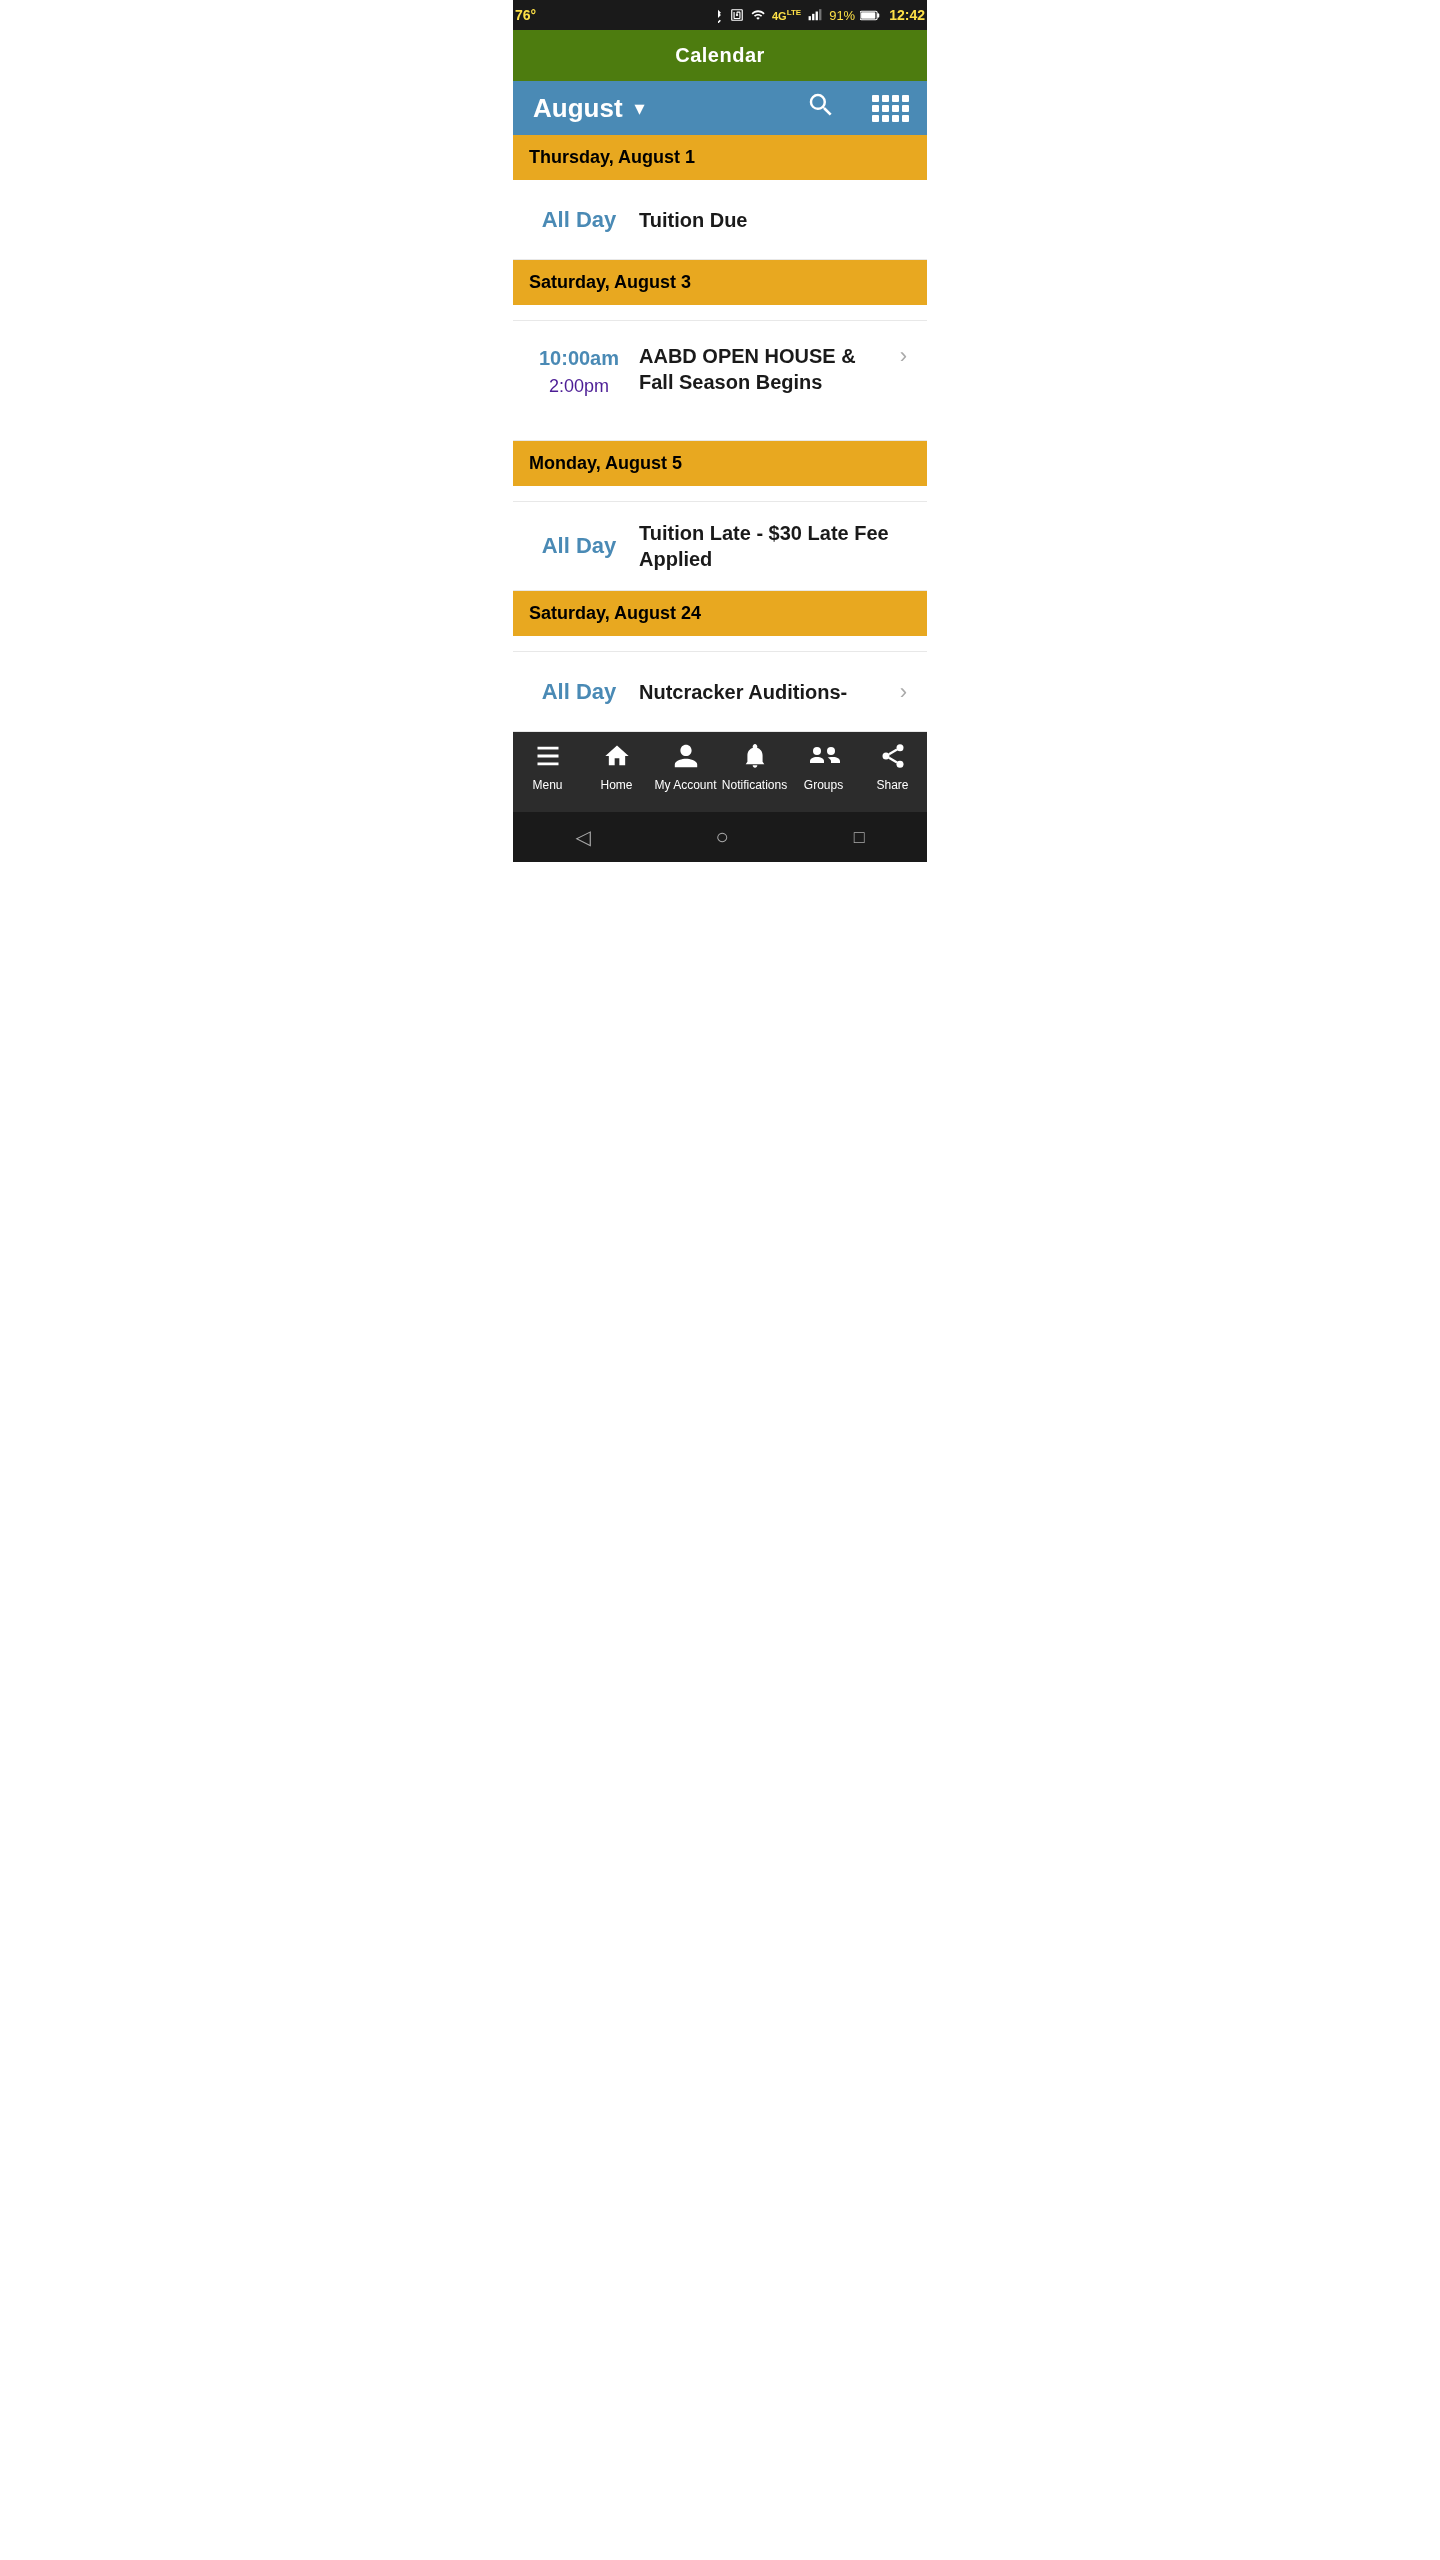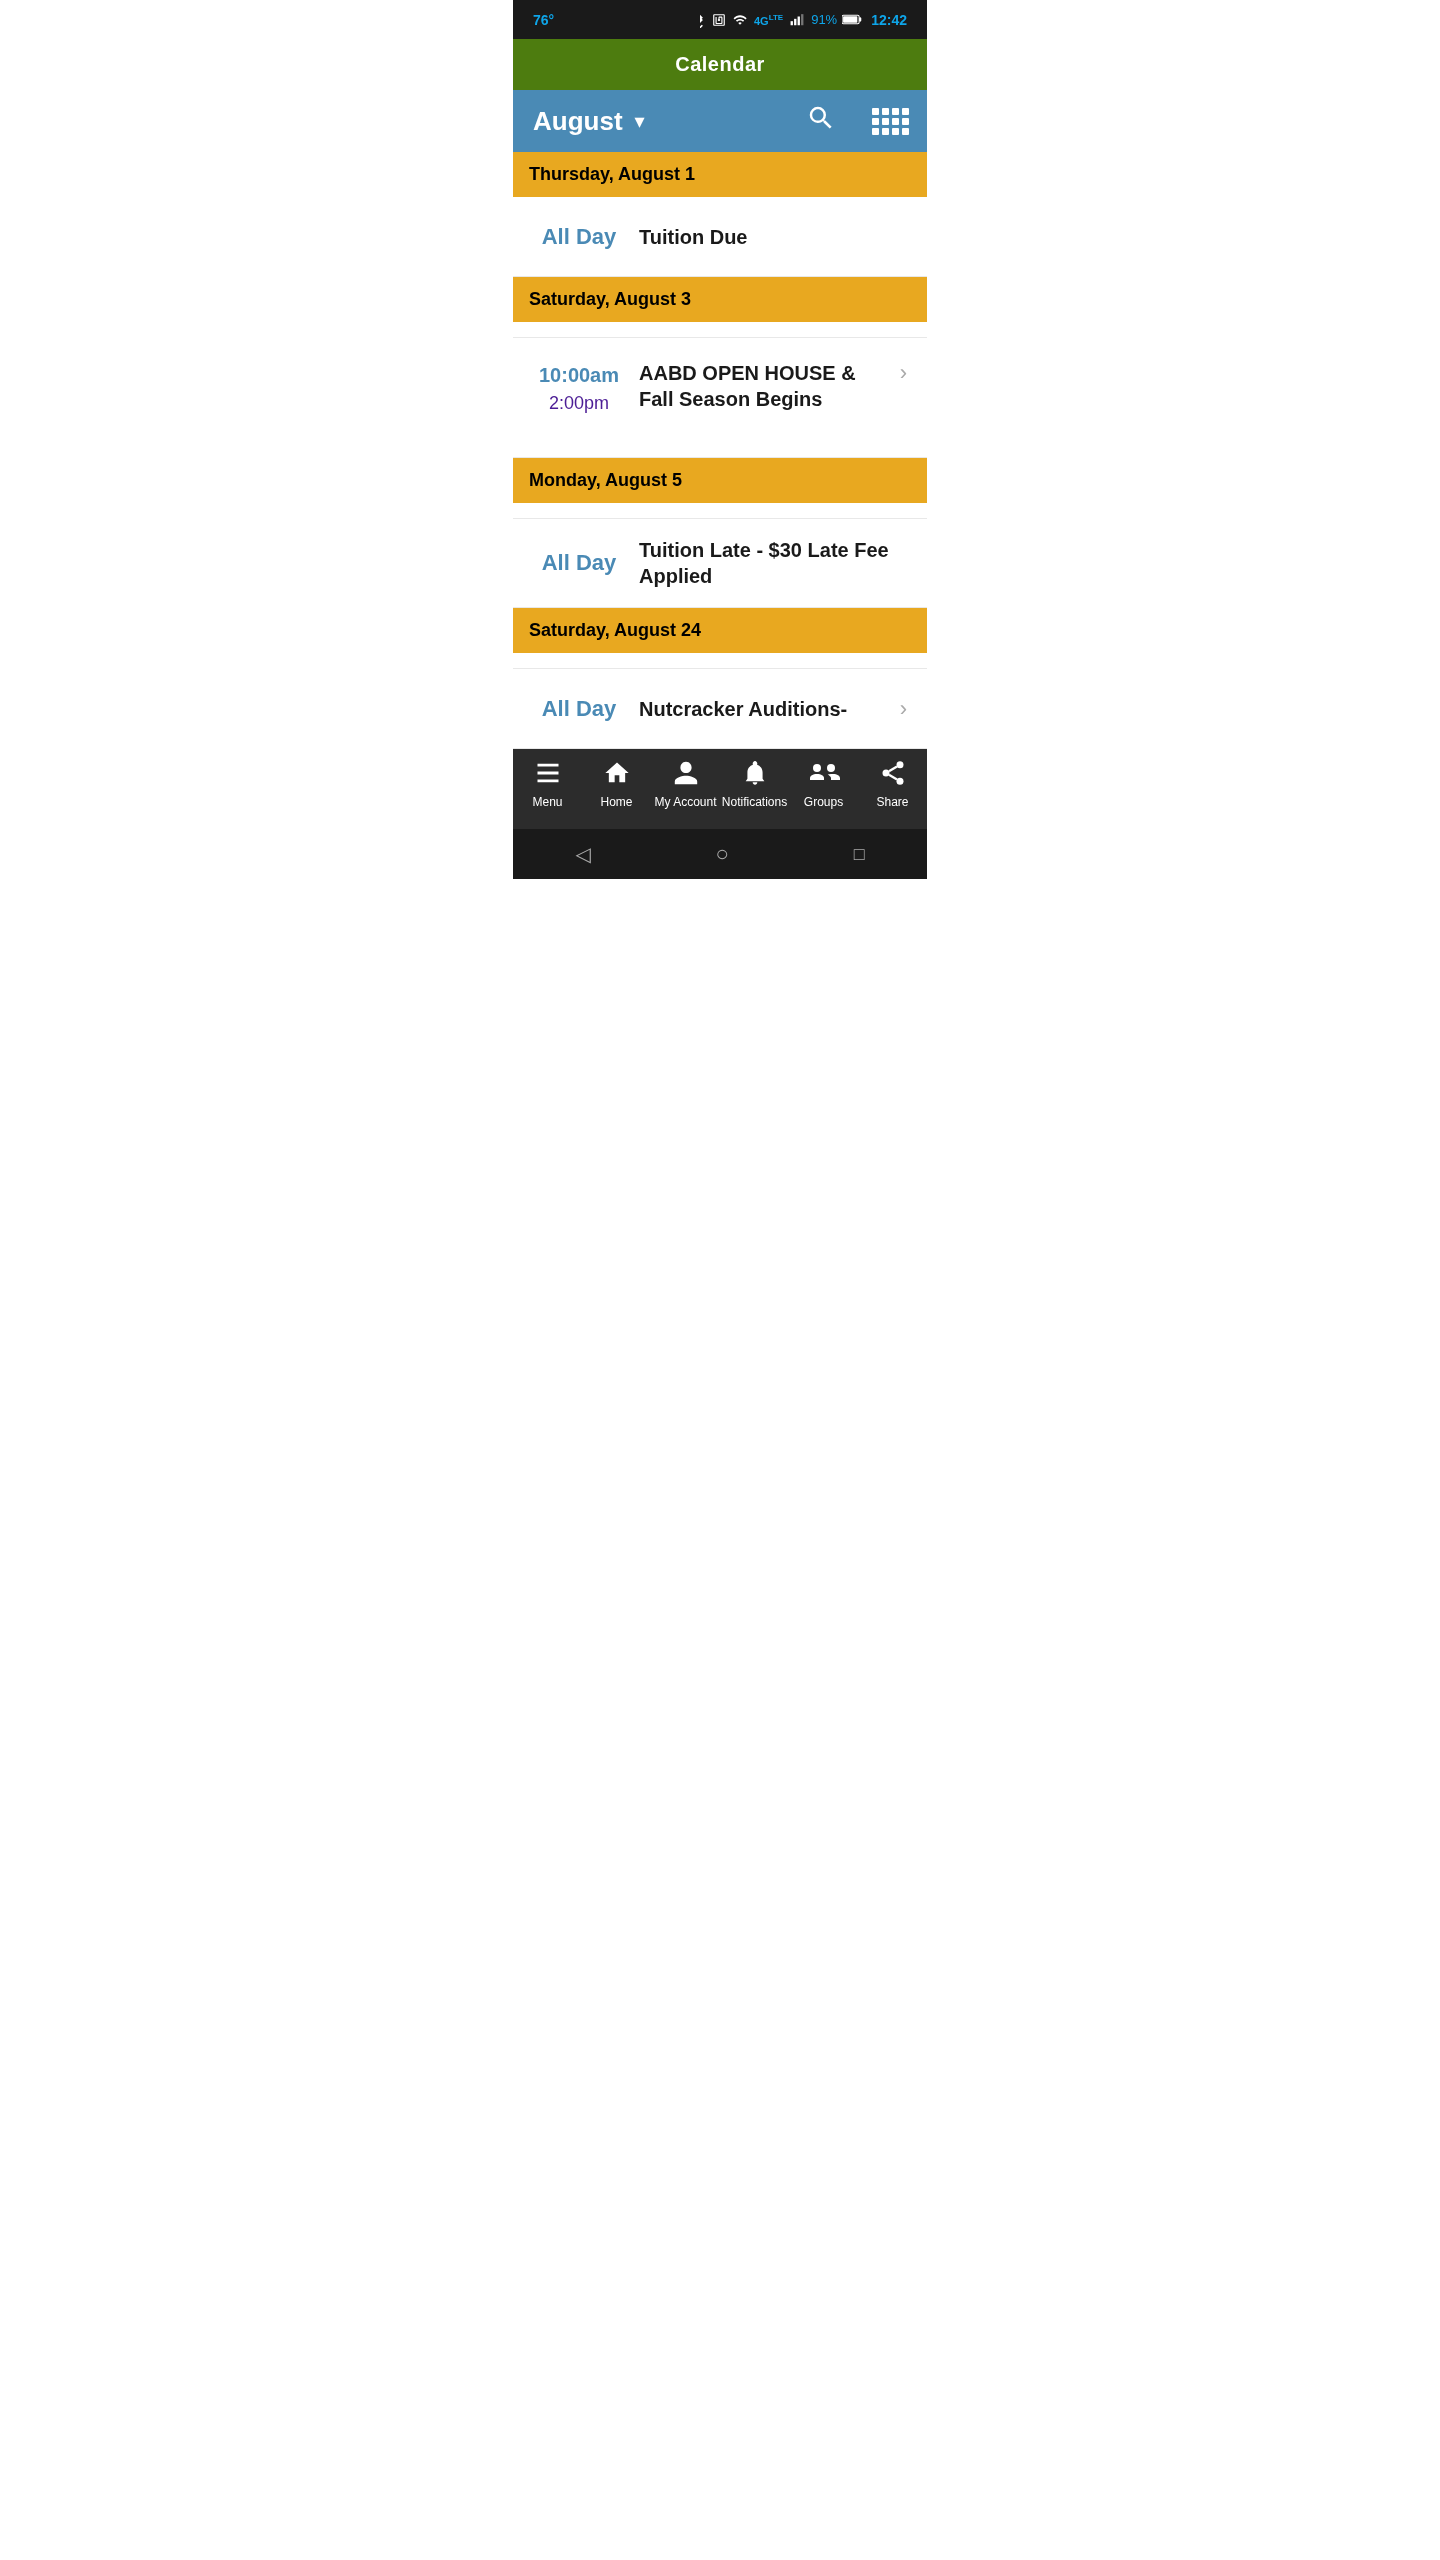--- a/index.html
+++ b/index.html
@@ -12,28 +12,28 @@
       min-height: 736px;
       margin: 0 auto;
       display: flex;
       flex-direction: column;
       overflow-x: hidden;
     }
 
     
     .status-bar {
       background: #1a1a1a;
-      color: #0ea5e9;
+      color: #fde047;
       display: flex;
       justify-content: space-between;
       align-items: center;
-      padding: 6px 20px;
+      padding: 6px 2px;
       font-size: 13px;
       font-weight: 500;
-      height: 39px;
+      height: 30px;
     }
 
     .status-left { font-size: 14px; font-weight: 600; }
     .status-right {
       display: flex;
       align-items: center;
       gap: 5px;
       font-size: 13px;
     }
 
@@ -48,21 +48,21 @@
       letter-spacing: 0.5px;
     }
 
     
     .month-bar {
       background: #4a8ab5;
       display: flex;
       align-items: center;
       justify-content: space-between;
       padding: 0;
-      height: 62px;
+      height: 54px;
     }
 
     .month-selector {
       display: flex;
       align-items: center;
       padding: 0 20px;
       cursor: pointer;
       gap: 12px;
     }
 

